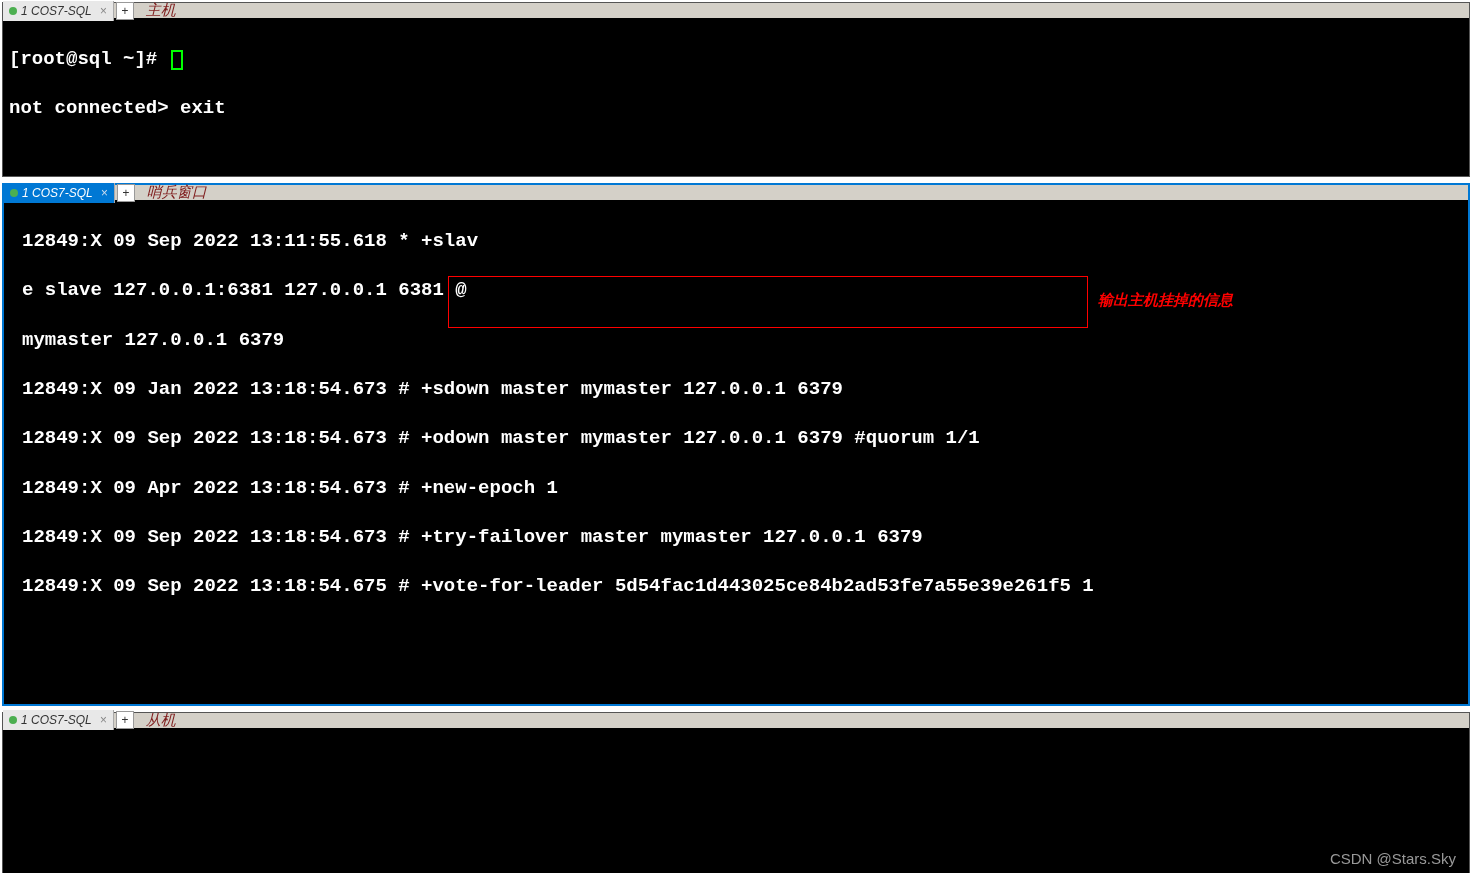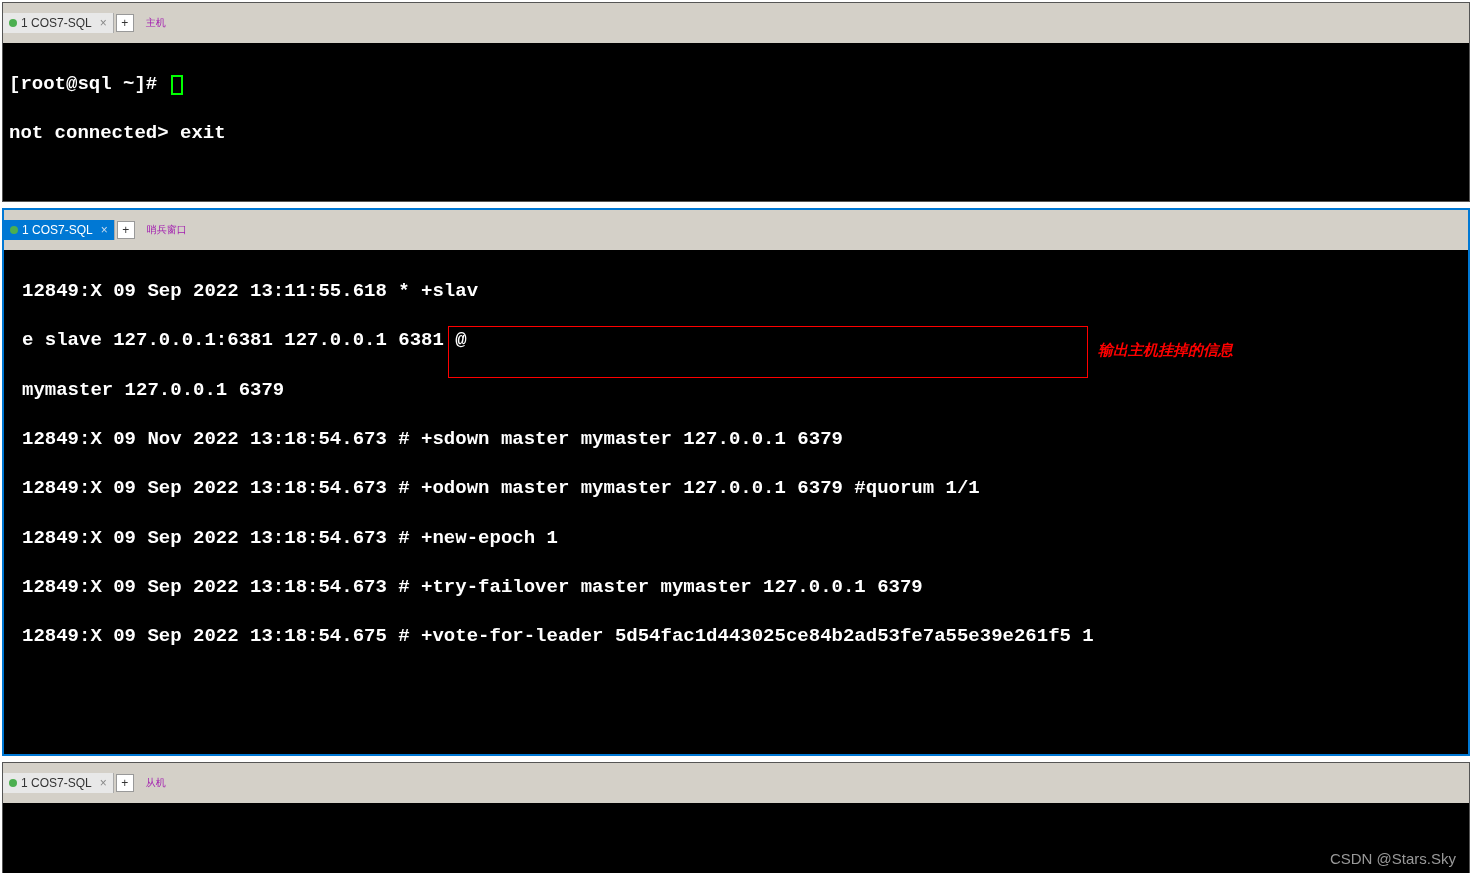--- a/index.html
+++ b/index.html
@@ -17,25 +17,26 @@
     color: #ffffff;
     border: 1px solid #555;
     margin: 2px 2px 6px 2px;
     position: relative;
   }
   .panel-2 {
     border: 2px solid #0078d4;
   }
   .tab-bar {
     background: #d4d0c8;
-    height: 40px;
+    height: 15px;
     display: flex;
     align-items: center;
     font-family: "Segoe UI", Arial, sans-serif;
     font-size: 12px;
+    font-style: italic;
   }
   .tab {
     background: #e8e8e8;
     padding: 2px 6px;
     height: 20px;
     display: flex;
     align-items: center;
     gap: 4px;
     border-right: 1px solid #aaa;
     color: #333;
@@ -65,23 +66,23 @@
     border: 1px solid #999;
     display: flex;
     align-items: center;
     justify-content: center;
     font-size: 12px;
     color: #333;
     margin-left: 2px;
     cursor: pointer;
   }
   .label-red {
-    color: #a21caf;
+    color: #7f1d1d;
     font-family: "Microsoft YaHei", "SimSun", sans-serif;
-    font-size: 10px;
+    font-size: 15px;
     margin-left: 12px;
   }
   .term {
     padding: 4px 6px 6px 6px;
     line-height: 1.3;
     font-family: "Consolas", "Courier New", monospace;
     font-size: 19px;
     font-weight: bold;
     white-space: pre;
     position: relative;
@@ -141,23 +142,23 @@
       <span>1 COS7-SQL</span>
       <span class="close">×</span>
     </div>
     <div class="addtab">+</div>
     <span class="label-red">哨兵窗口</span>
   </div>
   <div class="term" style="position:relative;margin-left:12px;">
 <span class="line">12849:X 09 Sep 2022 13:11:55.618 * +slav</span>
 <span class="line">e slave 127.0.0.1:6381 127.0.0.1 6381 @</span>
 <span class="line">mymaster 127.0.0.1 6379</span>
-<span class="line">12849:X 09 Nov 2022 13:18:54.673 # +sdown master mymaster 127.0.0.1 6379</span>
+<span class="line">12849:X 09 Jan 2022 13:18:54.673 # +sdown master mymaster 127.0.0.1 6379</span>
 <span class="line">12849:X 09 Sep 2022 13:18:54.673 # +odown master mymaster 127.0.0.1 6379 #quorum 1/1</span>
-<span class="line">12849:X 09 Sep 2022 13:18:54.673 # +new-epoch 1</span>
+<span class="line">12849:X 09 Apr 2022 13:18:54.673 # +new-epoch 1</span>
 <span class="line">12849:X 09 Sep 2022 13:18:54.673 # +try-failover master mymaster 127.0.0.1 6379</span>
 <span class="line">12849:X 09 Sep 2022 13:18:54.675 # +vote-for-leader 5d54fac1d443025ce84b2ad53fe7a55e39e261f5 1</span>
     <div class="red-box" style="left:432px; top:76px; width:640px; height:52px;"></div>
     <div class="red-annot" style="left:1082px; top:90px;font-style:italic;">输出主机挂掉的信息</div>
   </div>
 </div>
 
 <div class="panel">
   <div class="tab-bar">
     <div class="tab">

